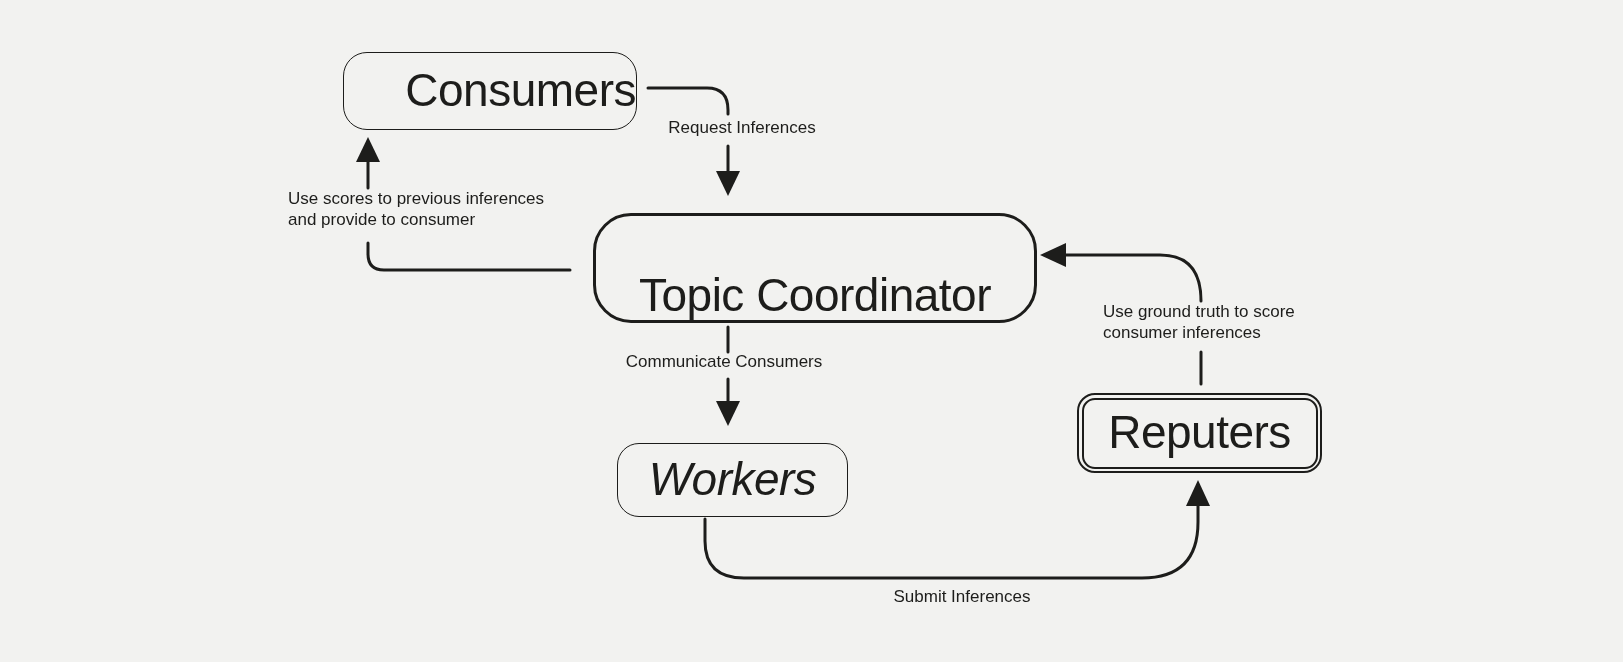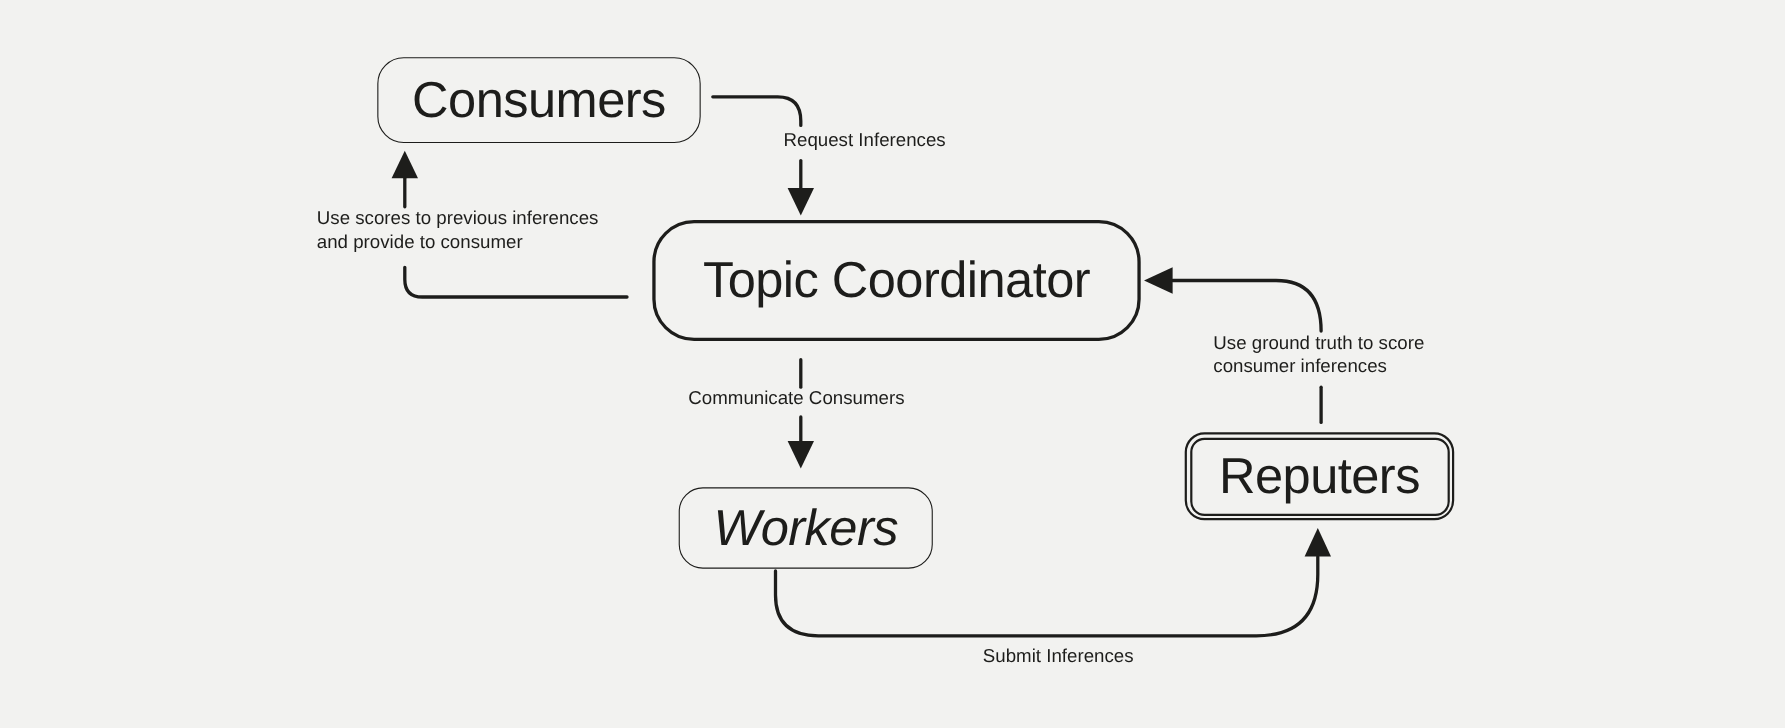--- a/index.html
+++ b/index.html
@@ -34,22 +34,22 @@
     justify-content: center;
   }
   .node-label {
     font-size: 46px;
     font-weight: 500;
     letter-spacing: -0.5px;
     white-space: nowrap;
     line-height: 1;
     padding-bottom: 2px;
   }
-  .node-consumers { left: 343px; top: 52px; width: 294px; height: 78px; border-radius: 24px; }
-  .node-topic    { left: 593px; top: 200px; width: 444px; height: 110px; border-radius: 38px; border-width: 3px; }
+  .node-consumers { left: 343px; top: 52px; width: 294px; height: 78px; border-radius: 24px; justify-content: flex-end; }
+  .node-topic    { left: 593px; top: 213px; width: 444px; height: 110px; border-radius: 38px; border-width: 3px; align-items: flex-end; }
   .node-workers  { left: 617px; top: 443px; width: 231px; height: 74px; border-radius: 22px; font-style: italic; }
   .node-reputers { left: 1077px; top: 393px; width: 245px; height: 80px; border-radius: 18px; border-width: 2.5px; }
   .node-reputers .inner-ring {
     position: absolute;
     left: 2.5px; top: 2.5px; right: 2.5px; bottom: 2.5px;
     border: 2px solid #1d1d1b;
     border-radius: 13px;
     pointer-events: none;
   }
   .edge-label {
@@ -99,21 +99,21 @@
 
   <div class="node node-workers">
     <span class="node-label">Workers</span>
   </div>
 
   <div class="node node-reputers">
     <span class="inner-ring"></span>
     <span class="node-label">Reputers</span>
   </div>
 
-  <div class="edge-label centered" style="left: 742px; top: 117px; margin-left: 44px;">Request Inferences</div>
+  <div class="edge-label centered" style="left: 742px; top: 117px;">Request Inferences</div>
 
   <div class="edge-label" style="left: 288px; top: 188px;">
     <span>Use scores to previous inferences</span>
     <span>and provide to consumer</span>
   </div>
 
   <div class="edge-label centered" style="left: 724px; top: 351px;">Communicate Consumers</div>
 
   <div class="edge-label" style="left: 1103px; top: 301px;">
     <span>Use ground truth to score</span>

